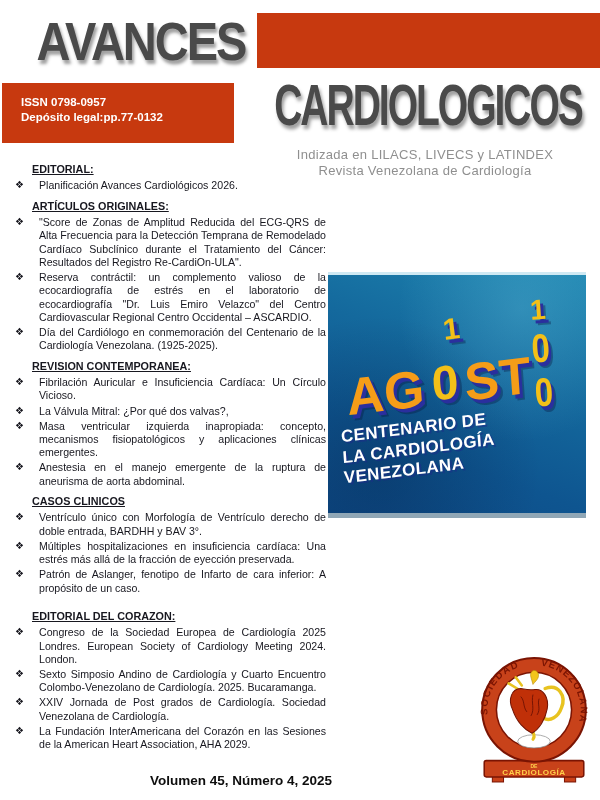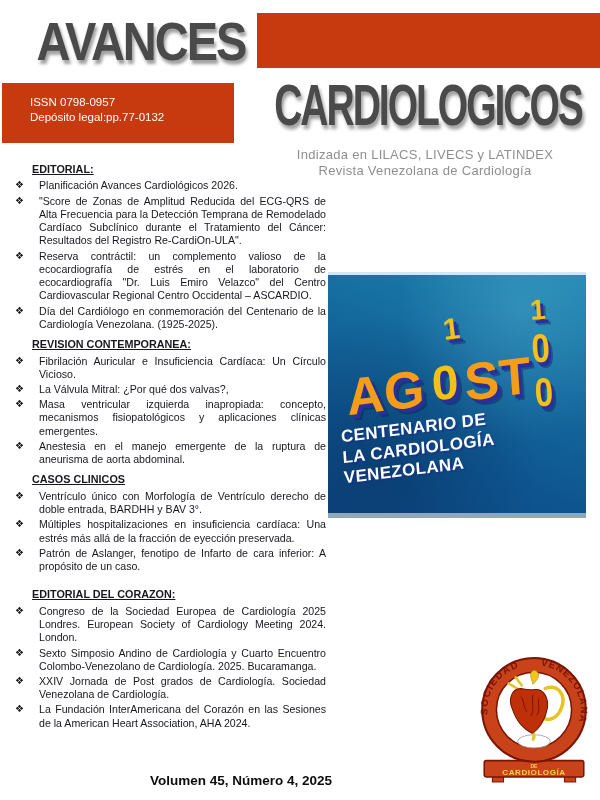--- a/index.html
+++ b/index.html
@@ -3,21 +3,21 @@
 <meta charset="utf-8">
 <style>
   html,body{margin:0;padding:0;}
   body{
     width:600px;height:800px;position:relative;overflow:hidden;
     background:#ffffff;font-family:"Liberation Sans",sans-serif;color:#17171f;
   }
   
   .red-top{position:absolute;left:257px;top:13px;width:343px;height:55px;background:#c7390f;}
   .red-issn{position:absolute;left:2px;top:83px;width:232px;height:60px;background:#c7390f;
-    color:#fff;font-weight:normal;font-size:11.5px;line-height:15px;padding:12px 0 0 28px;box-sizing:border-box;}
+    color:#fff;font-weight:bold;font-size:11.5px;line-height:15px;padding:12px 0 0 19px;box-sizing:border-box;}
   .title-top{position:absolute;left:24px;top:9px;width:234px;height:64px;
     font-size:47px;font-weight:bold;color:#4a4a4a;letter-spacing:-2px;line-height:56px;
     text-align:center;transform:scaleY(1.16);transform-origin:top left;
     text-shadow:2px 3px 3px #9f9f9f;white-space:nowrap;}
   .title-bottom{position:absolute;left:256px;top:71px;width:344px;
     font-size:39px;font-weight:bold;color:#4a4a4a;letter-spacing:-2px;line-height:48px;
     text-align:center;transform:scaleY(1.45);transform-origin:top center;
     text-shadow:2px 3px 3px #9f9f9f;white-space:nowrap;}
   .subtitle{position:absolute;left:250px;top:147px;width:350px;text-align:center;
     color:#8f8f8f;font-size:13px;line-height:16px;letter-spacing:.3px;}
@@ -80,20 +80,21 @@
 
   <div class="section">
     <div class="heading">EDITORIAL:</div>
     <div class="item">
       <span class="bullet">❖</span>
       <span class="itext">Planificación Avances Cardiológicos 2026.</span>
     </div>
   </div>
 
   <div class="section">
+    <div class="heading">ARTÍCULOS ORIGINALES:</div>
     <div class="item">
       <span class="bullet">❖</span>
       <span class="itext">"Score de Zonas de Amplitud Reducida del ECG-QRS de Alta Frecuencia para la Detección Temprana de Remodelado Cardíaco Subclínico durante el Tratamiento del Cáncer: Resultados del Registro Re-CardiOn-ULA".</span>
     </div>
     <div class="item">
       <span class="bullet">❖</span>
       <span class="itext">Reserva contráctil: un complemento valioso de la ecocardiografía de estrés en el laboratorio de ecocardiografía "Dr. Luis Emiro Velazco" del Centro Cardiovascular Regional Centro Occidental – ASCARDIO.</span>
     </div>
   </div>
 
@@ -149,21 +150,21 @@
     <div class="item">
       <span class="bullet">❖</span>
       <span class="itext">Sexto Simposio Andino de Cardiología y Cuarto Encuentro Colombo-Venezolano de Cardiología. 2025. Bucaramanga.</span>
     </div>
     <div class="item">
       <span class="bullet">❖</span>
       <span class="itext">XXIV Jornada de Post grados de Cardiología. Sociedad Venezolana de Cardiología.</span>
     </div>
     <div class="item">
       <span class="bullet">❖</span>
-      <span class="itext">La Fundación InterAmericana del Corazón en las Sesiones de la American Heart Association, AHA 2024.</span>
+      <span class="itext">La Fundación InterAmericana del Corazón en las Sesiones de la American Heart Association, AHA 2029.</span>
     </div>
   </div>
 
 </div>
 
 <div class="poster">
   <span class="seg-digit mid-one">1</span>
   <div class="ag-row">
     <span class="seg-orange">AG</span>
     <span class="seg-digit mid-zero">0</span>

